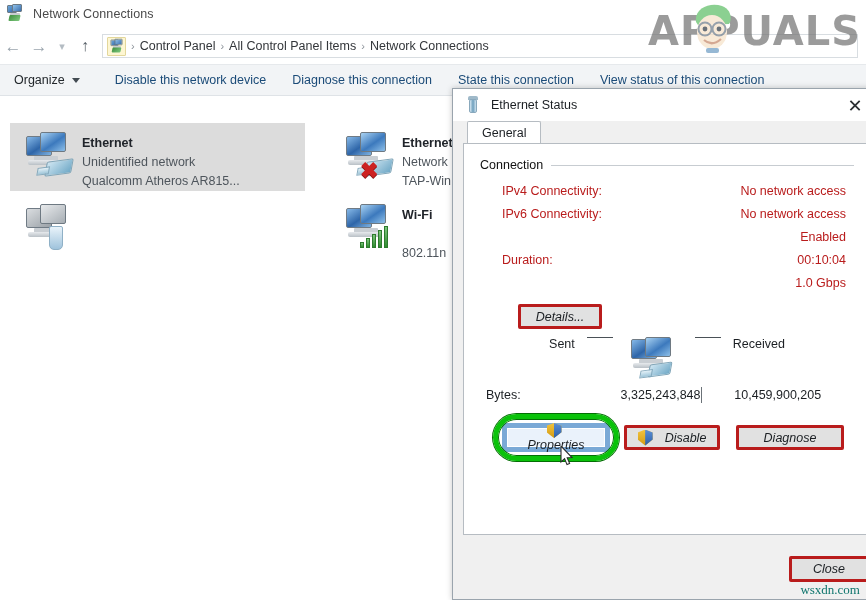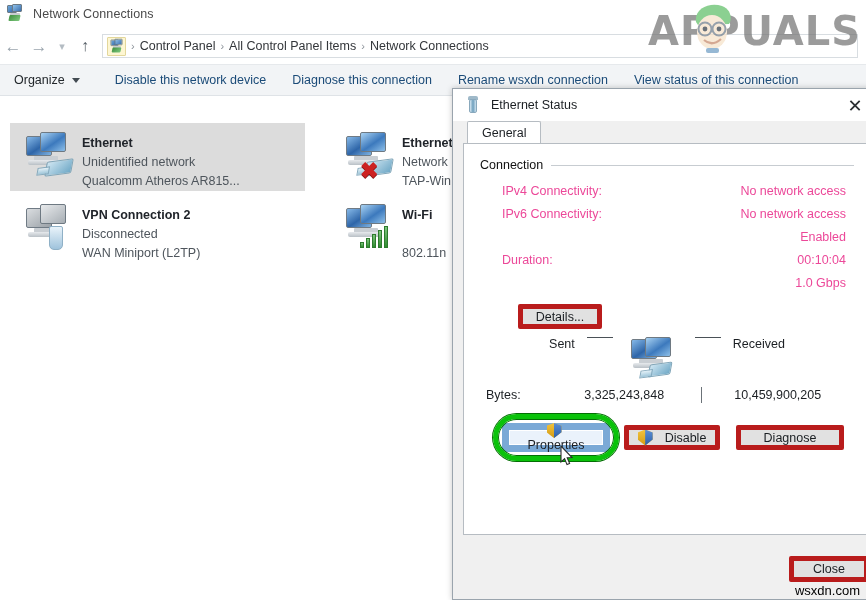--- a/index.html
+++ b/index.html
@@ -106,40 +106,40 @@
   .tabstrip { height:22px; padding-left:14px; display:flex; align-items:flex-end; background:#f0f0f0;}
   .tab { height:22px; padding:0 14px; background:#ffffff; border:1px solid #b6bcc2; border-bottom:none;
     font-size:12.5px; color:#1b1f23; display:flex; align-items:center; border-radius:2px 2px 0 0;}
 
   .tabpanel { margin:0 10px; height:392px; background:#fff; border:1px solid #b6bcc2; position:relative;
     padding:14px 16px 0 16px; }
 
   .grouphdr { display:flex; align-items:center; font-size:12.5px; color:#111; margin-bottom:8px; }
   .grouphdr .line { flex:1; height:1px; background:#c7ccd1; margin-left:8px; }
 
-  .row { display:flex; font-size:12.5px; color:#ec4899; line-height:23px; padding-left:22px; }
+  .row { display:flex; font-size:12.5px; color:#b91c1c; line-height:23px; padding-left:22px; }
   .row .lbl { width:170px; }
   .row .val { flex:1; text-align:right; padding-right:8px; }
 
-  .btn { background:#e1e1e1; border:5px solid #b91c1c; font-size:12.5px; color:#1b1f23;
+  .btn { background:#e1e1e1; border:3px solid #b91c1c; font-size:12.5px; color:#1b1f23;
     height:25px; display:inline-flex; align-items:center; justify-content:center; padding:0 12px;
-    border-radius:2px; }
+    border-radius:2px;font-style:italic; }
 
   .details-wrap { padding-left:38px; margin-top:9px; }
   .details-btn { width:84px; }
 
   .activity-grid { margin-top:8px; }
   .act-top { display:flex; align-items:flex-start; justify-content:center; height:46px; position:relative;}
   .act-label { font-size:12.5px; color:#1b1f23; }
   .dash { width:26px; height:1px; background:#4a5157; margin:0 12px; }
   .act-ico { width:58px; height:44px; position:relative; }
 
   .act-bytes { display:flex; align-items:center; font-size:12.5px; color:#1b1f23; margin-top:4px;}
   .act-bytes .bl { width:68px; padding-left:6px; }
-  .act-bytes .c1 { flex:1; text-align:center; }
+  .act-bytes .c1 { flex:1; text-align:right; }
   .act-bytes .sep { width:1px; height:16px; background:#6b7278; }
   .act-bytes .c2 { flex:1; text-align:center; }
 
   .btnrow { display:flex; gap:16px; padding-left:24px; margin-top:22px; align-items:center; }
   .shield { width:15px; height:16px; margin-right:4px; position:relative; flex:0 0 15px;}
   .shield .sh { position:absolute; inset:0; background:linear-gradient(#f2c33c,#d39a12);
     clip-path: polygon(50% 0,100% 18%,100% 62%,50% 100%,0 62%,0 18%); }
   .shield .sh2 { position:absolute; inset:0; background:linear-gradient(#5b8fd4,#2a5ea8);
     clip-path: polygon(50% 0,100% 18%,100% 62%,50% 100%,50% 0); }
 
@@ -152,22 +152,22 @@
 
   .dlg-footer { position:absolute; left:0; bottom:0; width:430px; height:60px; background:#f0f0f0;
     display:flex; align-items:center; justify-content:flex-end; padding-right:14px; }
   .close-btn { width:80px; height:26px; }
 
   
   .appuals { position:absolute; right:8px; top:2px; width:212px; height:54px; opacity:.72; }
   .appuals .word { font-family:"DejaVu Sans", sans-serif; font-weight:bold; font-size:40px;
     color:#757575; letter-spacing:1px; position:absolute; left:2px; top:6px; }
   .face { position:absolute; left:40px; top:0px; width:54px; height:52px; }
-  .wsxdn { position:absolute; right:6px; bottom:2px; font-size:13px; color:#000000;
-    font-family:Liberation Sans, sans-serif; }
+  .wsxdn { position:absolute; right:6px; bottom:2px; font-size:13px; color:#0f766e;
+    font-family:Liberation Serif, serif; }
 </style>
 </head>
 <body>
 
 <div id="root">
 
   <div class="titlebar">
     <span class="tb-icon">
       <span class="netico"><span class="mon1"></span><span class="mon2"></span><span class="base"></span><span class="plug"></span></span>
     </span>
@@ -197,21 +197,21 @@
     </div>
   </div>
 
   <div class="toolbar">
     <span class="tbitem first">
       <span>Organize</span>
       <span class="caret"></span>
     </span>
     <span class="tbitem">Disable this network device</span>
     <span class="tbitem">Diagnose this connection</span>
-    <span class="tbitem">Rename wsxdn connection</span>
+    <span class="tbitem">State this connection</span>
     <span class="tbitem">View status of this connection</span>
   </div>
 
   <div class="content">
 
     <div class="conn selected" style="left:10px; top:10px;">
       <span class="connicon bigico">
         <span class="m1"></span>
           <span class="m2"></span>
           <span class="st"></span>
@@ -225,25 +225,20 @@
       </span>
     </div>
 
     <div class="conn" style="left:10px; top:82px;">
       <span class="connicon bigico gray">
         <span class="m1"></span>
           <span class="m2"></span>
           <span class="st"></span>
           <span class="ba"></span>
         <span class="vpnplug"></span>
-      </span>
-      <span class="conntext">
-        <span class="conn-title">VPN Connection 2</span><br>
-        <span class="conn-sub">Disconnected</span><br>
-        <span class="conn-sub2">WAN Miniport (L2TP)</span>
       </span>
     </div>
 
     <div class="conn" style="left:330px; top:10px; width:130px;">
       <span class="connicon bigico">
         <span class="m1"></span>
           <span class="m2"></span>
           <span class="st"></span>
           <span class="ba"></span>
         <span class="plugbig"></span>

